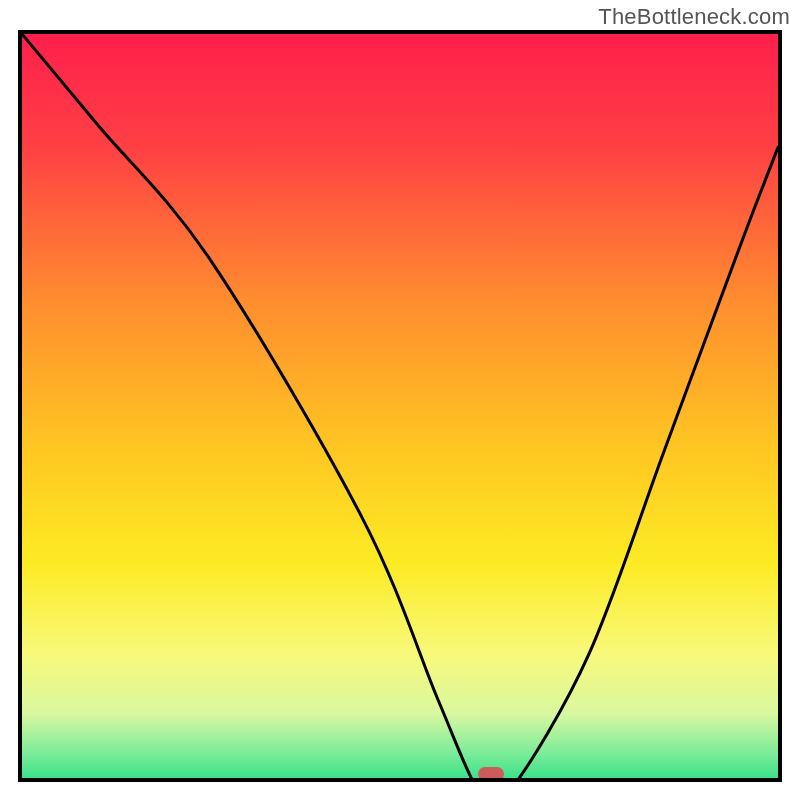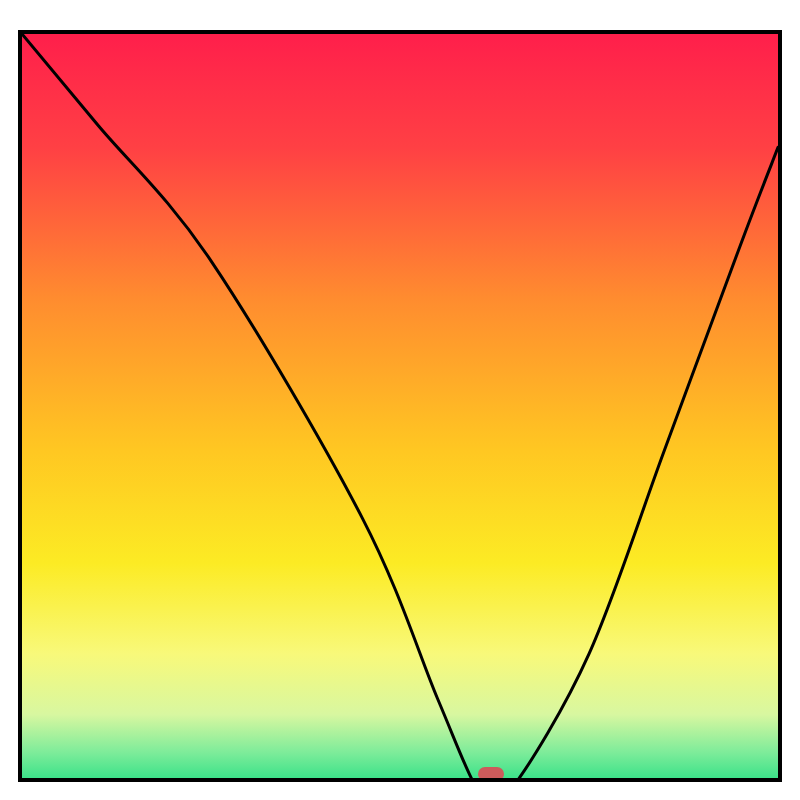--- a/index.html
+++ b/index.html
@@ -50,20 +50,21 @@
     background: #cc5b5b;
     border-radius: 7px;
     transform: translate(-50%, -50%);
     z-index: 2;
   }
 </style>
 </head>
 <body>
 
 <div class="wrap">
+  <div class="watermark">TheBottleneck.com</div>
 
   <div class="plot">
     <svg class="bg-gradient" viewBox="0 0 100 100" preserveAspectRatio="none">
       <defs>
         <linearGradient id="bg" x1="0" y1="0" x2="0" y2="1">
             <stop offset="0%" stop-color="#ff1f4b"></stop>
             <stop offset="15%" stop-color="#ff4044"></stop>
             <stop offset="35%" stop-color="#ff8c2f"></stop>
             <stop offset="55.00000000000001%" stop-color="#ffc722"></stop>
             <stop offset="70%" stop-color="#fceb24"></stop>

